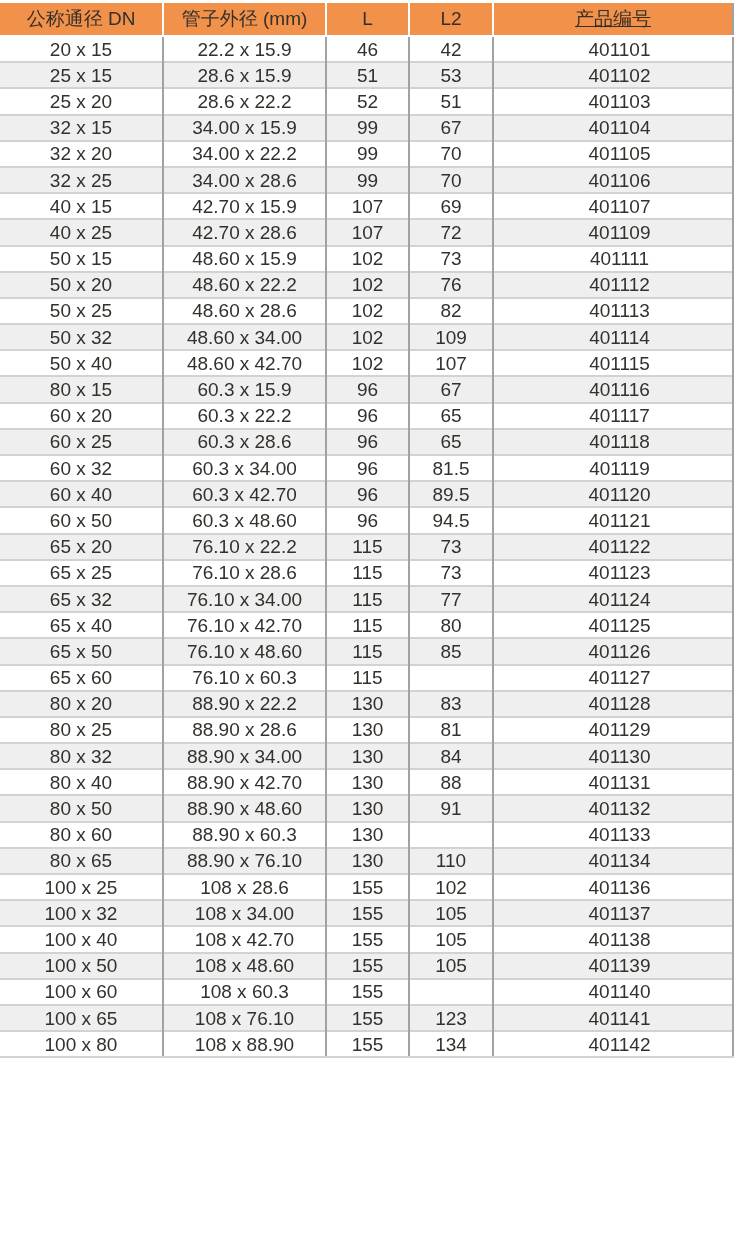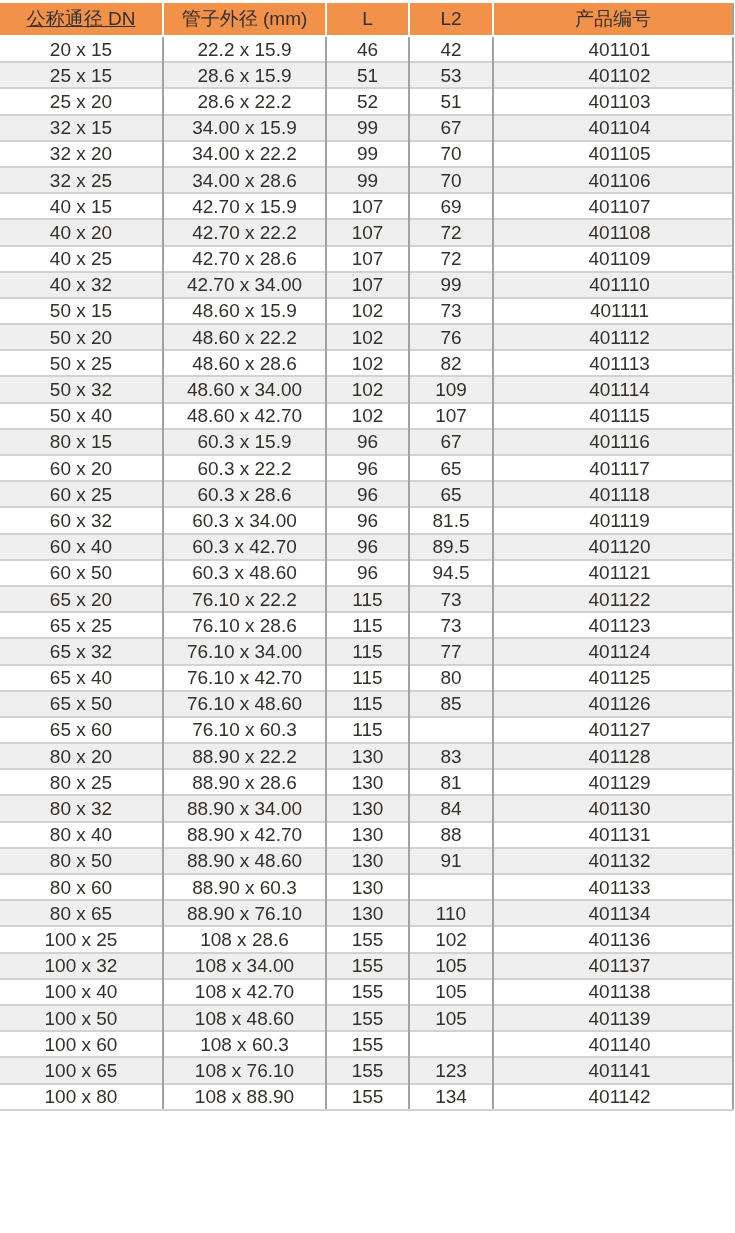--- a/index.html
+++ b/index.html
@@ -45,22 +45,22 @@
     height: 33px;
     font-size: 19px;
     font-weight: normal;
     color: var(--text);
     text-align: center;
     vertical-align: middle;
     padding: 0;
     border-left: 2px solid var(--header-divider);
     border-bottom: 2px solid var(--header-divider);
   }
-  th:first-child { border-left: none; text-decoration: underline; }
-  th:last-child  { border-right: 2px solid var(--grid-vertical); }
+  th:first-child { border-left: none; }
+  th:last-child  { border-right: 2px solid var(--grid-vertical); text-decoration: underline; }
 
   td {
     height: 26.2px;
     font-size: 19px;
     text-align: center;
     vertical-align: middle;
     padding: 0;
     line-height: 1;
     border-top: 2px solid var(--grid-horizontal);
     border-left: 2px solid var(--grid-vertical);
@@ -139,41 +139,27 @@
           <td>401106</td>
         </tr>
         <tr>
           <td>40 x 15</td>
           <td>42.70 x 15.9</td>
           <td>107</td>
           <td>69</td>
           <td>401107</td>
         </tr>
         <tr>
-          <td>40 x 20</td>
-          <td>42.70 x 22.2</td>
-          <td>107</td>
-          <td>72</td>
-          <td>401108</td>
-        </tr>
-        <tr>
           <td>40 x 25</td>
           <td>42.70 x 28.6</td>
           <td>107</td>
           <td>72</td>
           <td>401109</td>
         </tr>
         <tr>
-          <td>40 x 32</td>
-          <td>42.70 x 34.00</td>
-          <td>107</td>
-          <td>99</td>
-          <td>401110</td>
-        </tr>
-        <tr>
           <td>50 x 15</td>
           <td>48.60 x 15.9</td>
           <td>102</td>
           <td>73</td>
           <td>401111</td>
         </tr>
         <tr>
           <td>50 x 20</td>
           <td>48.60 x 22.2</td>
           <td>102</td>

